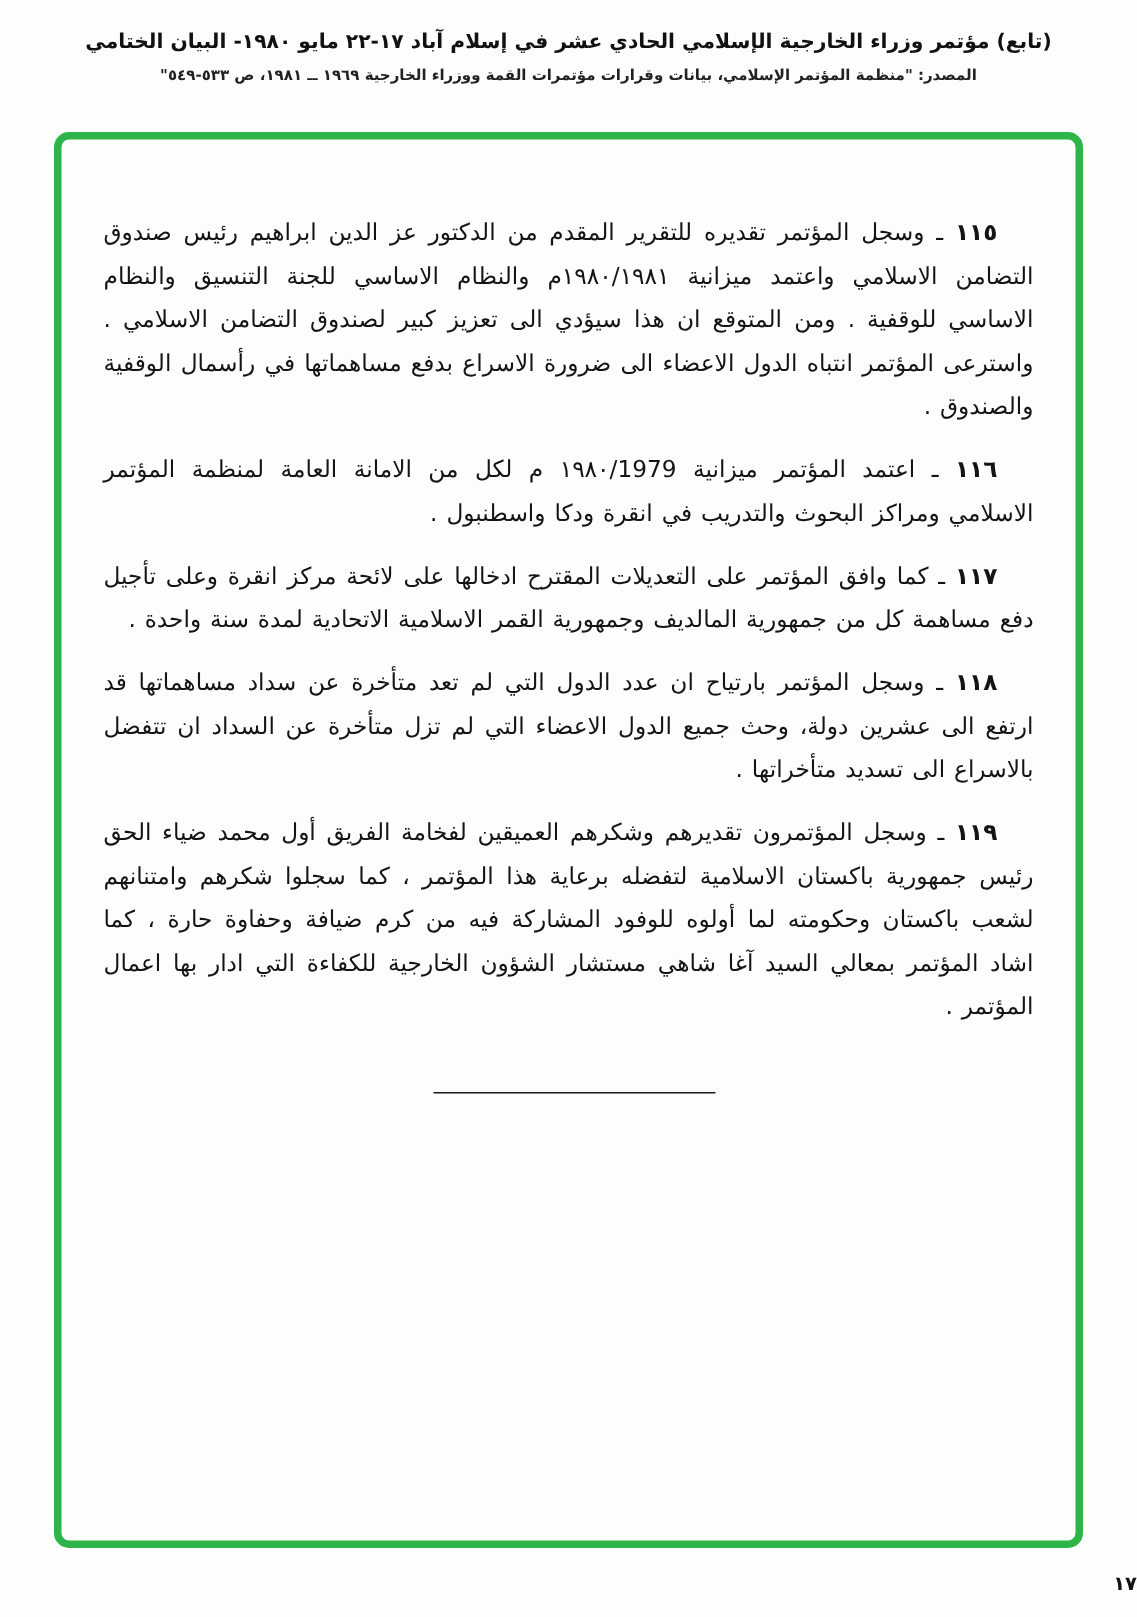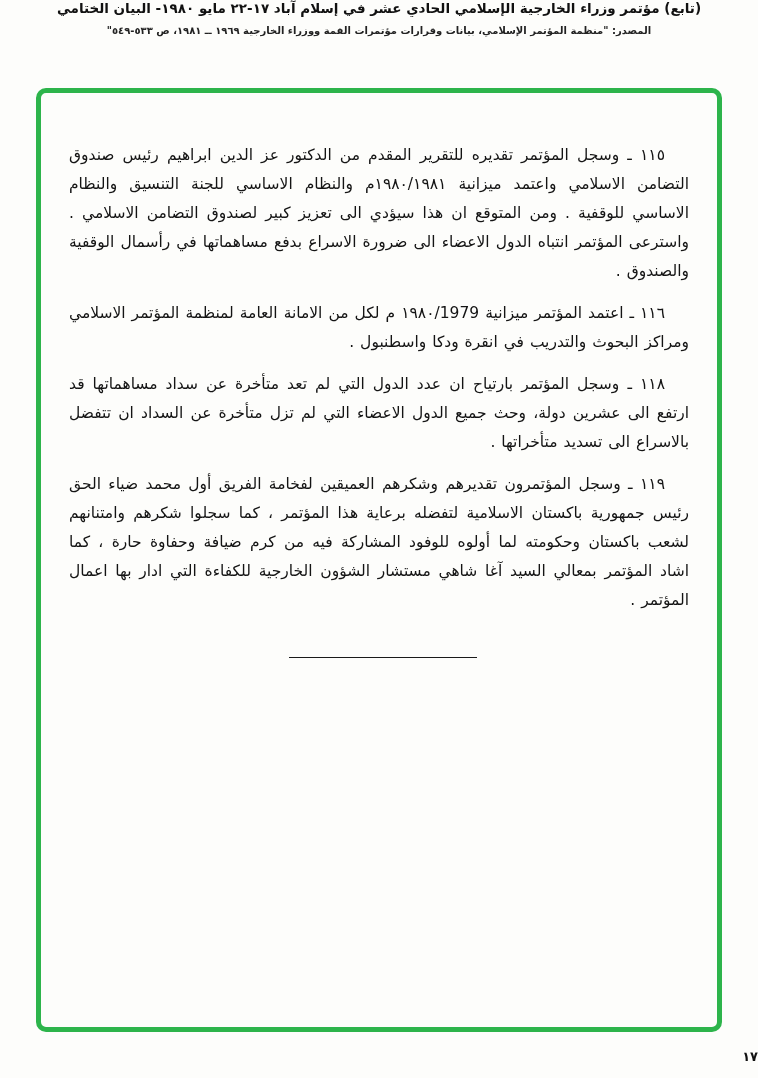--- a/index.html
+++ b/index.html
@@ -9,20 +9,21 @@
     height: 1078px;
     margin: 0 auto;
     position: relative;
     background: #fdfdfb;
     font-family: "DejaVu Sans", sans-serif;
     direction: rtl;
     overflow: hidden;
   }
   .doc-header {
     text-align: center;
+    padding-top: 20px;
   }
   .doc-header .title {
     font-size: 13.5px;
     font-weight: bold;
     color: #111;
     letter-spacing: 0.2px;
   }
   .doc-header .source {
     margin-top: 9px;
     font-size: 10px;
@@ -45,21 +46,21 @@
   }
   .para {
     font-size: 15.5px;
     line-height: 29px;
     color: #141414;
     text-align: justify;
     text-indent: 24px;
     margin-bottom: 13px;
     word-spacing: 1px;
   }
-  .para-number { font-weight: normal; }
+  .para-number { font-weight: bold; }
   .para-sep { white-space: pre; }
   .divider {
     width: 188px;
     border-top: 1.6px solid #1a1a1a;
     margin: 42px auto 0 auto;
     
     position: relative;
     right: -4px;
   }
   .page-footer {
@@ -81,20 +82,21 @@
   <div class="source">المصدر: "منظمة المؤتمر الإسلامي، بيانات وقرارات مؤتمرات القمة ووزراء الخارجية ١٩٦٩ ــ ١٩٨١،  ص ٥٣٣-٥٤٩"</div>
 </header>
 
 <div class="green-frame">
   <div class="frame-content">
 
     <p class="para"><span class="para-number">١١٥</span><span class="para-sep"> ـ </span><span class="para-text">وسجل المؤتمر تقديره للتقرير المقدم من الدكتور عز الدين ابراهيم رئيس صندوق التضامن الاسلامي واعتمد ميزانية ١٩٨٠/١٩٨١م والنظام الاساسي للجنة التنسيق والنظام الاساسي للوقفية . ومن المتوقع ان هذا سيؤدي الى تعزيز كبير لصندوق التضامن الاسلامي . واسترعى المؤتمر انتباه الدول الاعضاء الى ضرورة الاسراع بدفع مساهماتها في رأسمال الوقفية والصندوق .</span></p>
 
     <p class="para"><span class="para-number">١١٦</span><span class="para-sep"> ـ </span><span class="para-text">اعتمد المؤتمر ميزانية ١٩٨٠/1979 م لكل من الامانة العامة لمنظمة المؤتمر الاسلامي ومراكز البحوث والتدريب في انقرة ودكا واسطنبول .</span></p>
 
+    <p class="para"><span class="para-number">١١٧</span><span class="para-sep"> ـ </span><span class="para-text">كما وافق المؤتمر على التعديلات المقترح ادخالها على لائحة مركز انقرة وعلى تأجيل دفع مساهمة كل من جمهورية المالديف وجمهورية القمر الاسلامية الاتحادية لمدة سنة واحدة .</span></p>
 
     <p class="para"><span class="para-number">١١٨</span><span class="para-sep"> ـ </span><span class="para-text">وسجل المؤتمر بارتياح ان عدد الدول التي لم تعد متأخرة عن سداد مساهماتها قد ارتفع الى عشرين دولة، وحث جميع الدول الاعضاء التي لم تزل متأخرة عن السداد ان تتفضل بالاسراع الى تسديد متأخراتها .</span></p>
 
     <p class="para"><span class="para-number">١١٩</span><span class="para-sep"> ـ </span><span class="para-text">وسجل المؤتمرون تقديرهم وشكرهم العميقين لفخامة الفريق أول محمد ضياء الحق رئيس جمهورية باكستان الاسلامية لتفضله برعاية هذا المؤتمر ، كما سجلوا شكرهم وامتنانهم لشعب باكستان وحكومته لما أولوه للوفود المشاركة فيه من كرم ضيافة وحفاوة حارة ، كما اشاد المؤتمر بمعالي السيد آغا شاهي مستشار الشؤون الخارجية للكفاءة التي ادار بها اعمال المؤتمر .</span></p>
 
     <div class="divider"></div>
   </div>
 </div>
 
 <footer class="page-footer">

